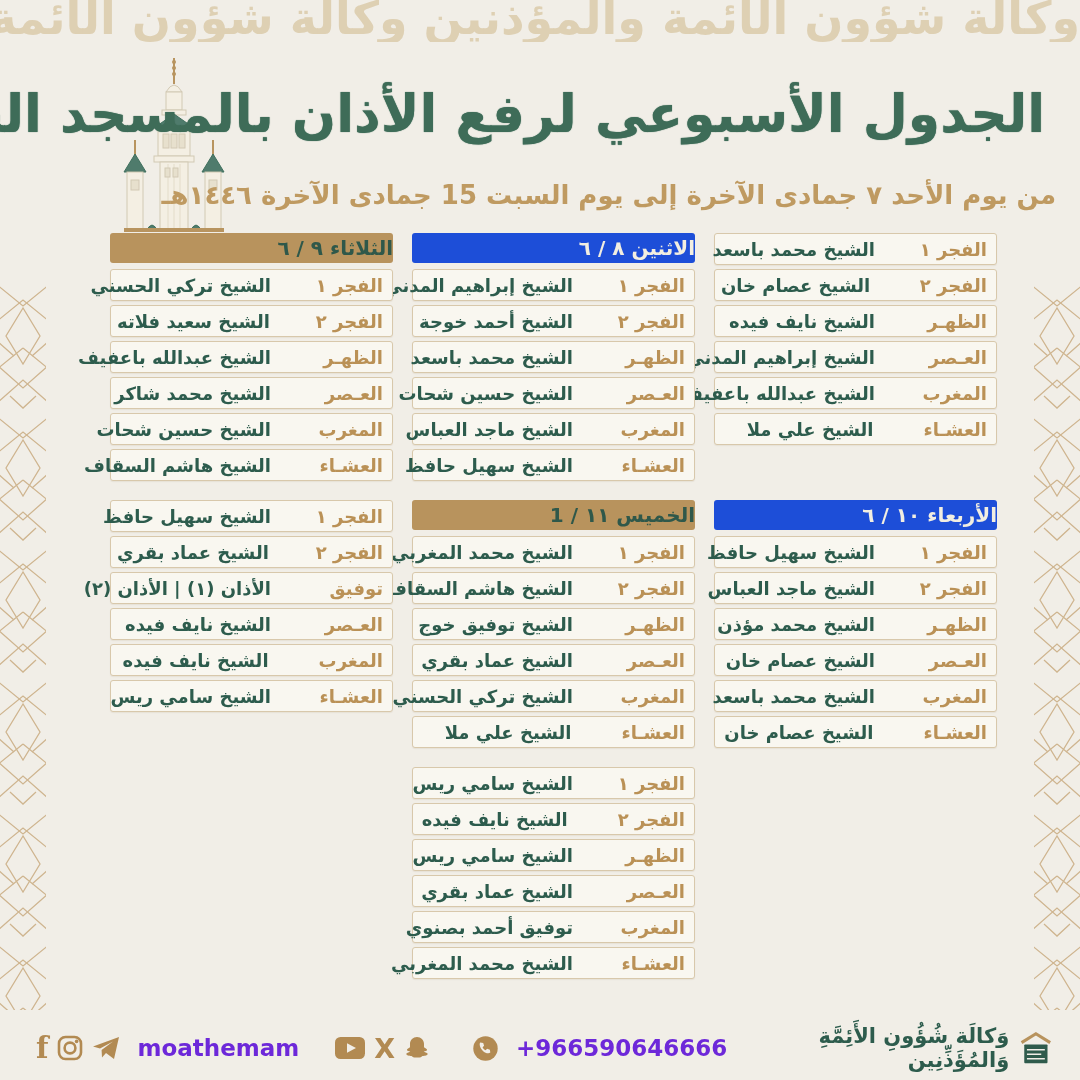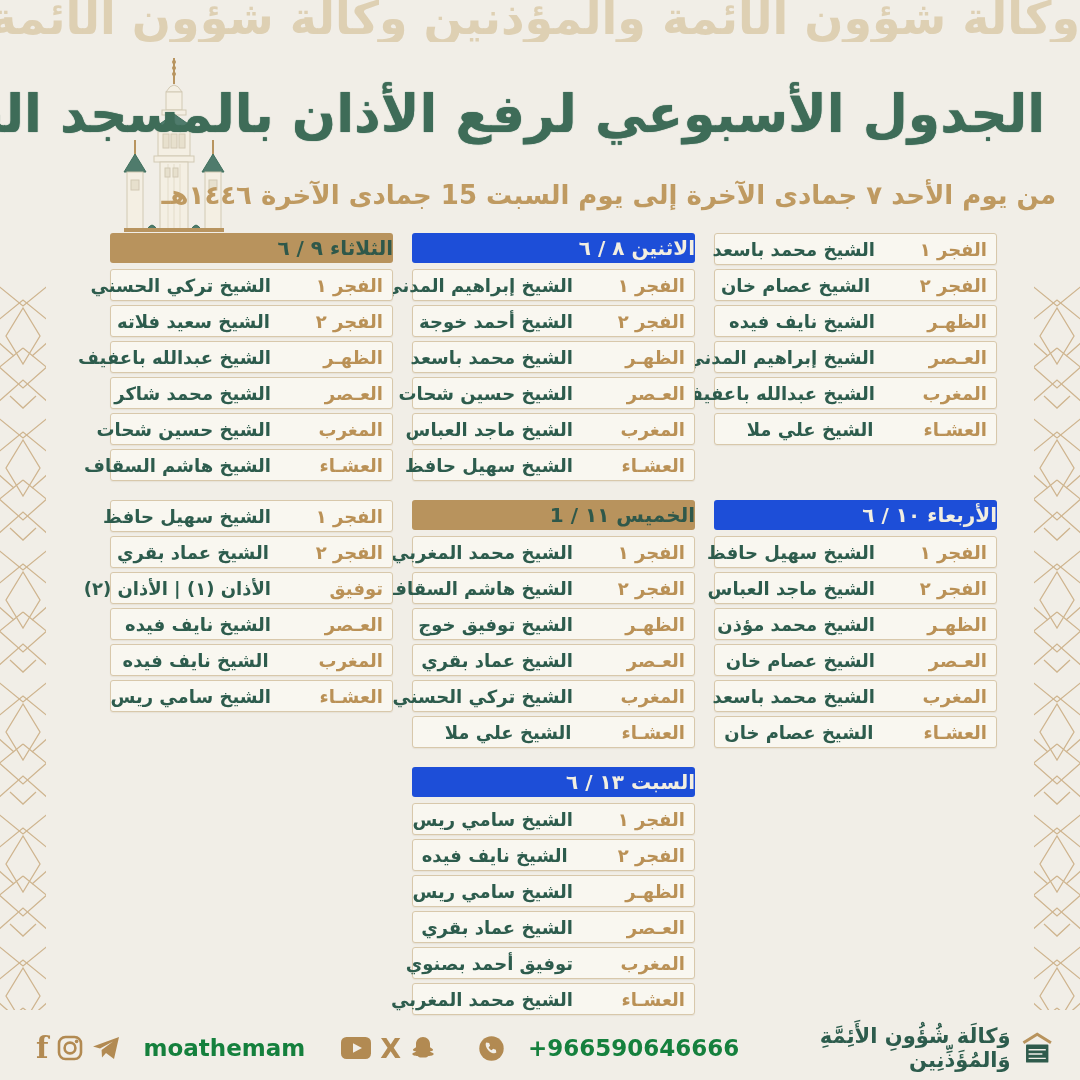--- a/index.html
+++ b/index.html
@@ -60,21 +60,21 @@
   .lbl { min-width:62px; font-size:18px; font-weight:bold; color:#ba9156; white-space:nowrap;margin-left:40px; }
   .val { font-size:18px; font-weight:bold; color:#2d5c4d; white-space:nowrap; }
   
   .footer {
     position:absolute; left:0; right:0; bottom:0; height:54px;
     display:flex; align-items:center; direction:ltr;
     padding:0 26px 10px 36px;
   }
   .sgroup { display:flex; align-items:center; gap:9px; }
   .g2 { margin-left:36px; } .g3 { margin-left:42px; }
-  .handle { font-size:23px; font-weight:bold; color:#15803d; margin-left:14px; }
+  .handle { font-size:23px; font-weight:bold; color:#6d28d9; margin-left:8px; }
   .icon-f { font-size:29px; font-weight:bold; color:#b28a52; line-height:1; font-family:"DejaVu Serif", serif; }
   .icon-x { font-size:27px; font-weight:900; color:#b28a52; line-height:1; }
   .agency { margin-left:auto; display:flex; align-items:center; gap:9px; }
   .agency-text { font-size:21px; font-weight:bold; color:#2d5c4d; direction:rtl; }
 </style>
 </head>
 <body>
 
 <div class="top-banner">وكالة شؤون الأئمة والمؤذنين وكالة شؤون الأئمة والمؤذنين وكالة شؤون الأئمة والمؤذنين وكالة شؤون الأئمة والمؤذنين</div>
 
@@ -328,23 +328,20 @@
         <span class="lbl">المغرب</span>
         <span class="val">الشيخ نايف فيده</span>
       </div>
     <div class="row">
         <span class="lbl">العشـاء</span>
         <span class="val">الشيخ سامي ريس</span>
       </div>
   </div>
 
   <div class="card card-sat">
-    <div class="card-header green">
-        <span>السبت ١٣ / ٦</span>
-      </div>
     <div class="row">
         <span class="lbl">الفجر ١</span>
         <span class="val">الشيخ سامي ريس</span>
       </div>
     <div class="row">
         <span class="lbl">الفجر ٢</span>
         <span class="val">الشيخ نايف فيده</span>
       </div>
     <div class="row">
         <span class="lbl">الظهـر</span>

